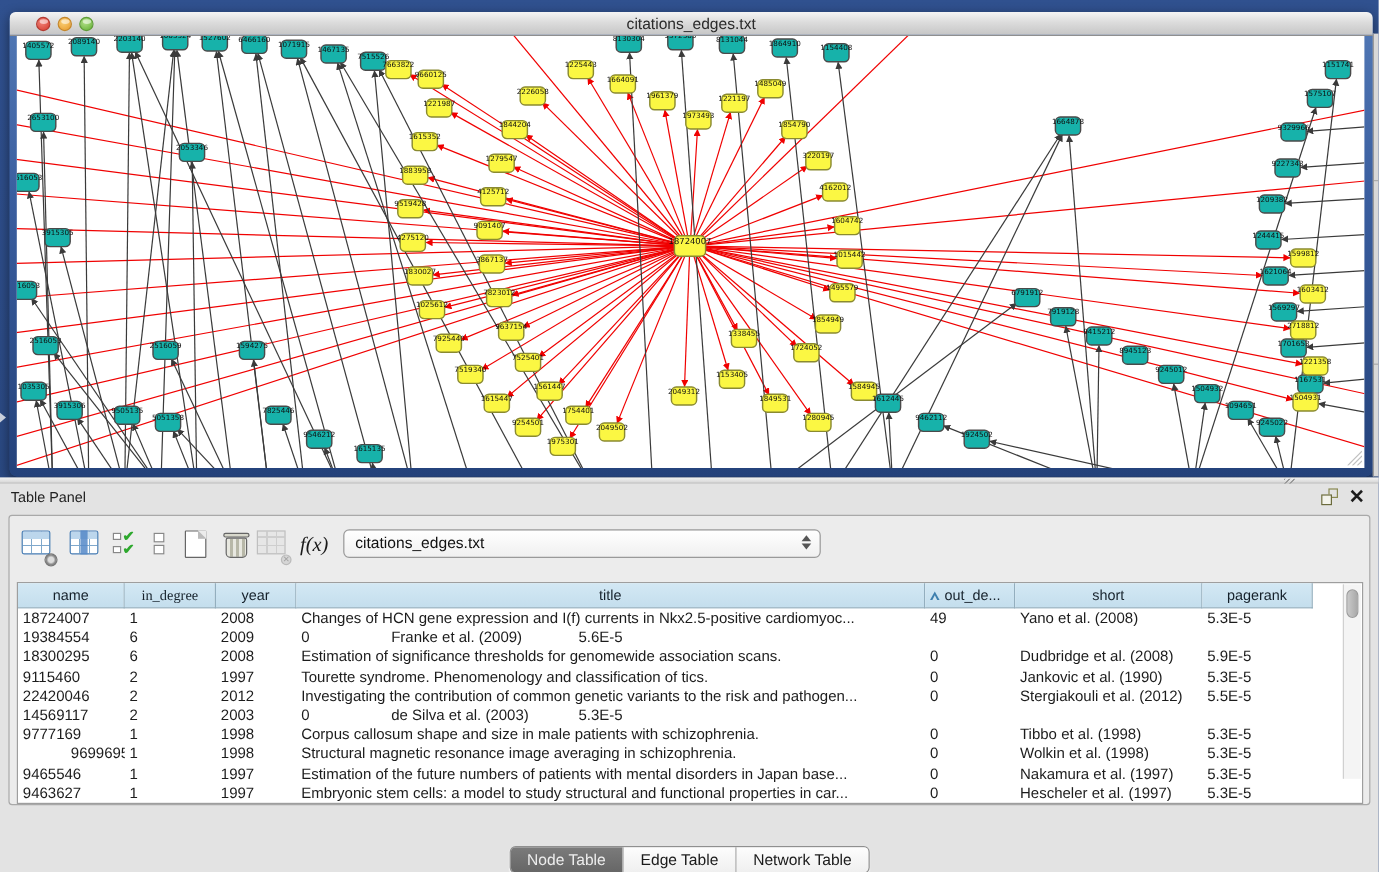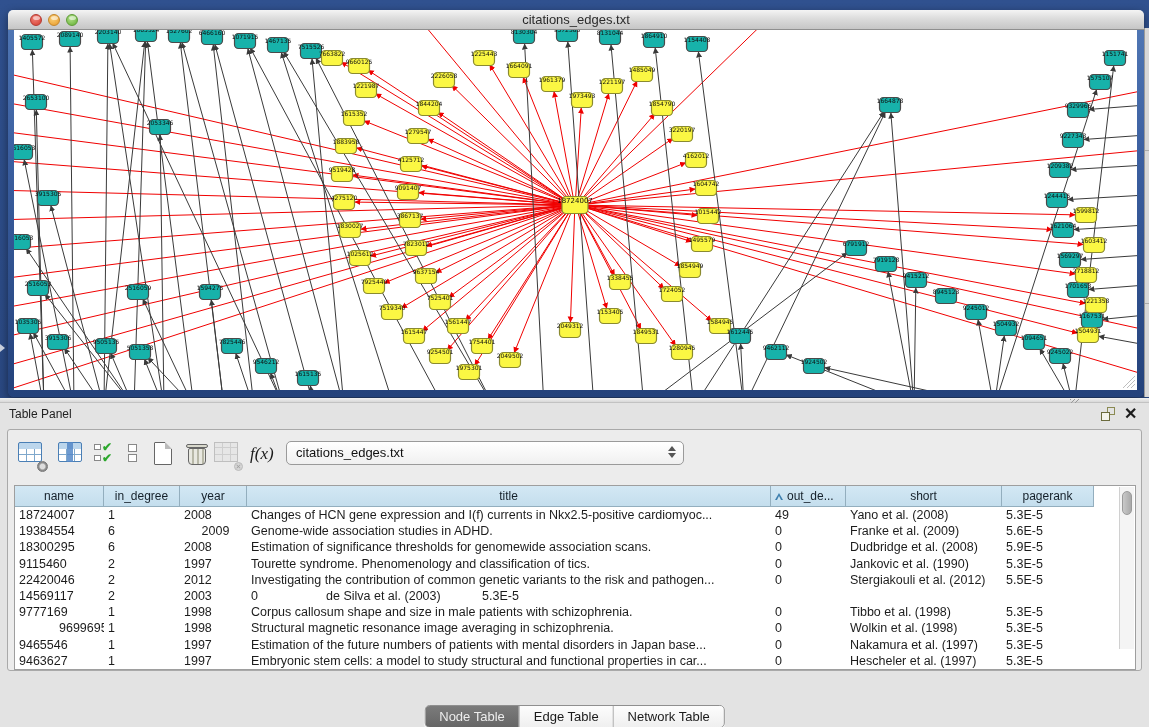--- a/index.html
+++ b/index.html
@@ -735,42 +735,41 @@
           <span class="arrows">
               <div class="up"></div>
               <div class="down"></div>
             </span>
         </div>
       </div>
 
       <div id="tablebox">
         <div id="thead">
             <div class="th" style="width: 89px;">name</div>
-            <div class="th" style="width: 76px;">in_degree</div>
+            <div class="th" style="width: 76px; font-family: Liberation Serif, serif;">in_degree</div>
             <div class="th" style="width: 67px;">year</div>
             <div class="th" style="width: 524px;">title</div>
             <div class="th sorted" style="width: 75px;"><span class="sort-tri"></span>out_de...</div>
             <div class="th" style="width: 156px;">short</div>
             <div class="th" style="width: 92px;">pagerank</div>
           </div>
         <div id="tbody">
             <div class="tr">
               <div class="td" style="width: 89px;">18724007</div>
               <div class="td" style="width: 76px;">1</div>
               <div class="td" style="width: 67px;">2008</div>
               <div class="td" style="width: 524px;">Changes of HCN gene expression and I(f) currents in Nkx2.5-positive cardiomyoc...</div>
               <div class="td" style="width: 75px;">49</div>
               <div class="td" style="width: 156px;">Yano et al. (2008)</div>
               <div class="td" style="width: 92px;">5.3E-5</div>
             </div>
             <div class="tr">
               <div class="td" style="width: 89px;">19384554</div>
               <div class="td" style="width: 76px;">6</div>
-              <div class="td" style="width: 67px; text-align: center;">2009</div>
-              <div class="td" style="width: 524px;">Genome-wide association studies in ADHD.</div>
+              <div class="td" style="width: 67px;">2009</div>
               <div class="td" style="width: 75px;">0</div>
               <div class="td" style="width: 156px;">Franke et al. (2009)</div>
               <div class="td" style="width: 92px;">5.6E-5</div>
             </div>
             <div class="tr">
               <div class="td" style="width: 89px;">18300295</div>
               <div class="td" style="width: 76px;">6</div>
               <div class="td" style="width: 67px;">2008</div>
               <div class="td" style="width: 524px;">Estimation of significance thresholds for genomewide association scans.</div>
               <div class="td" style="width: 75px;">0</div>

